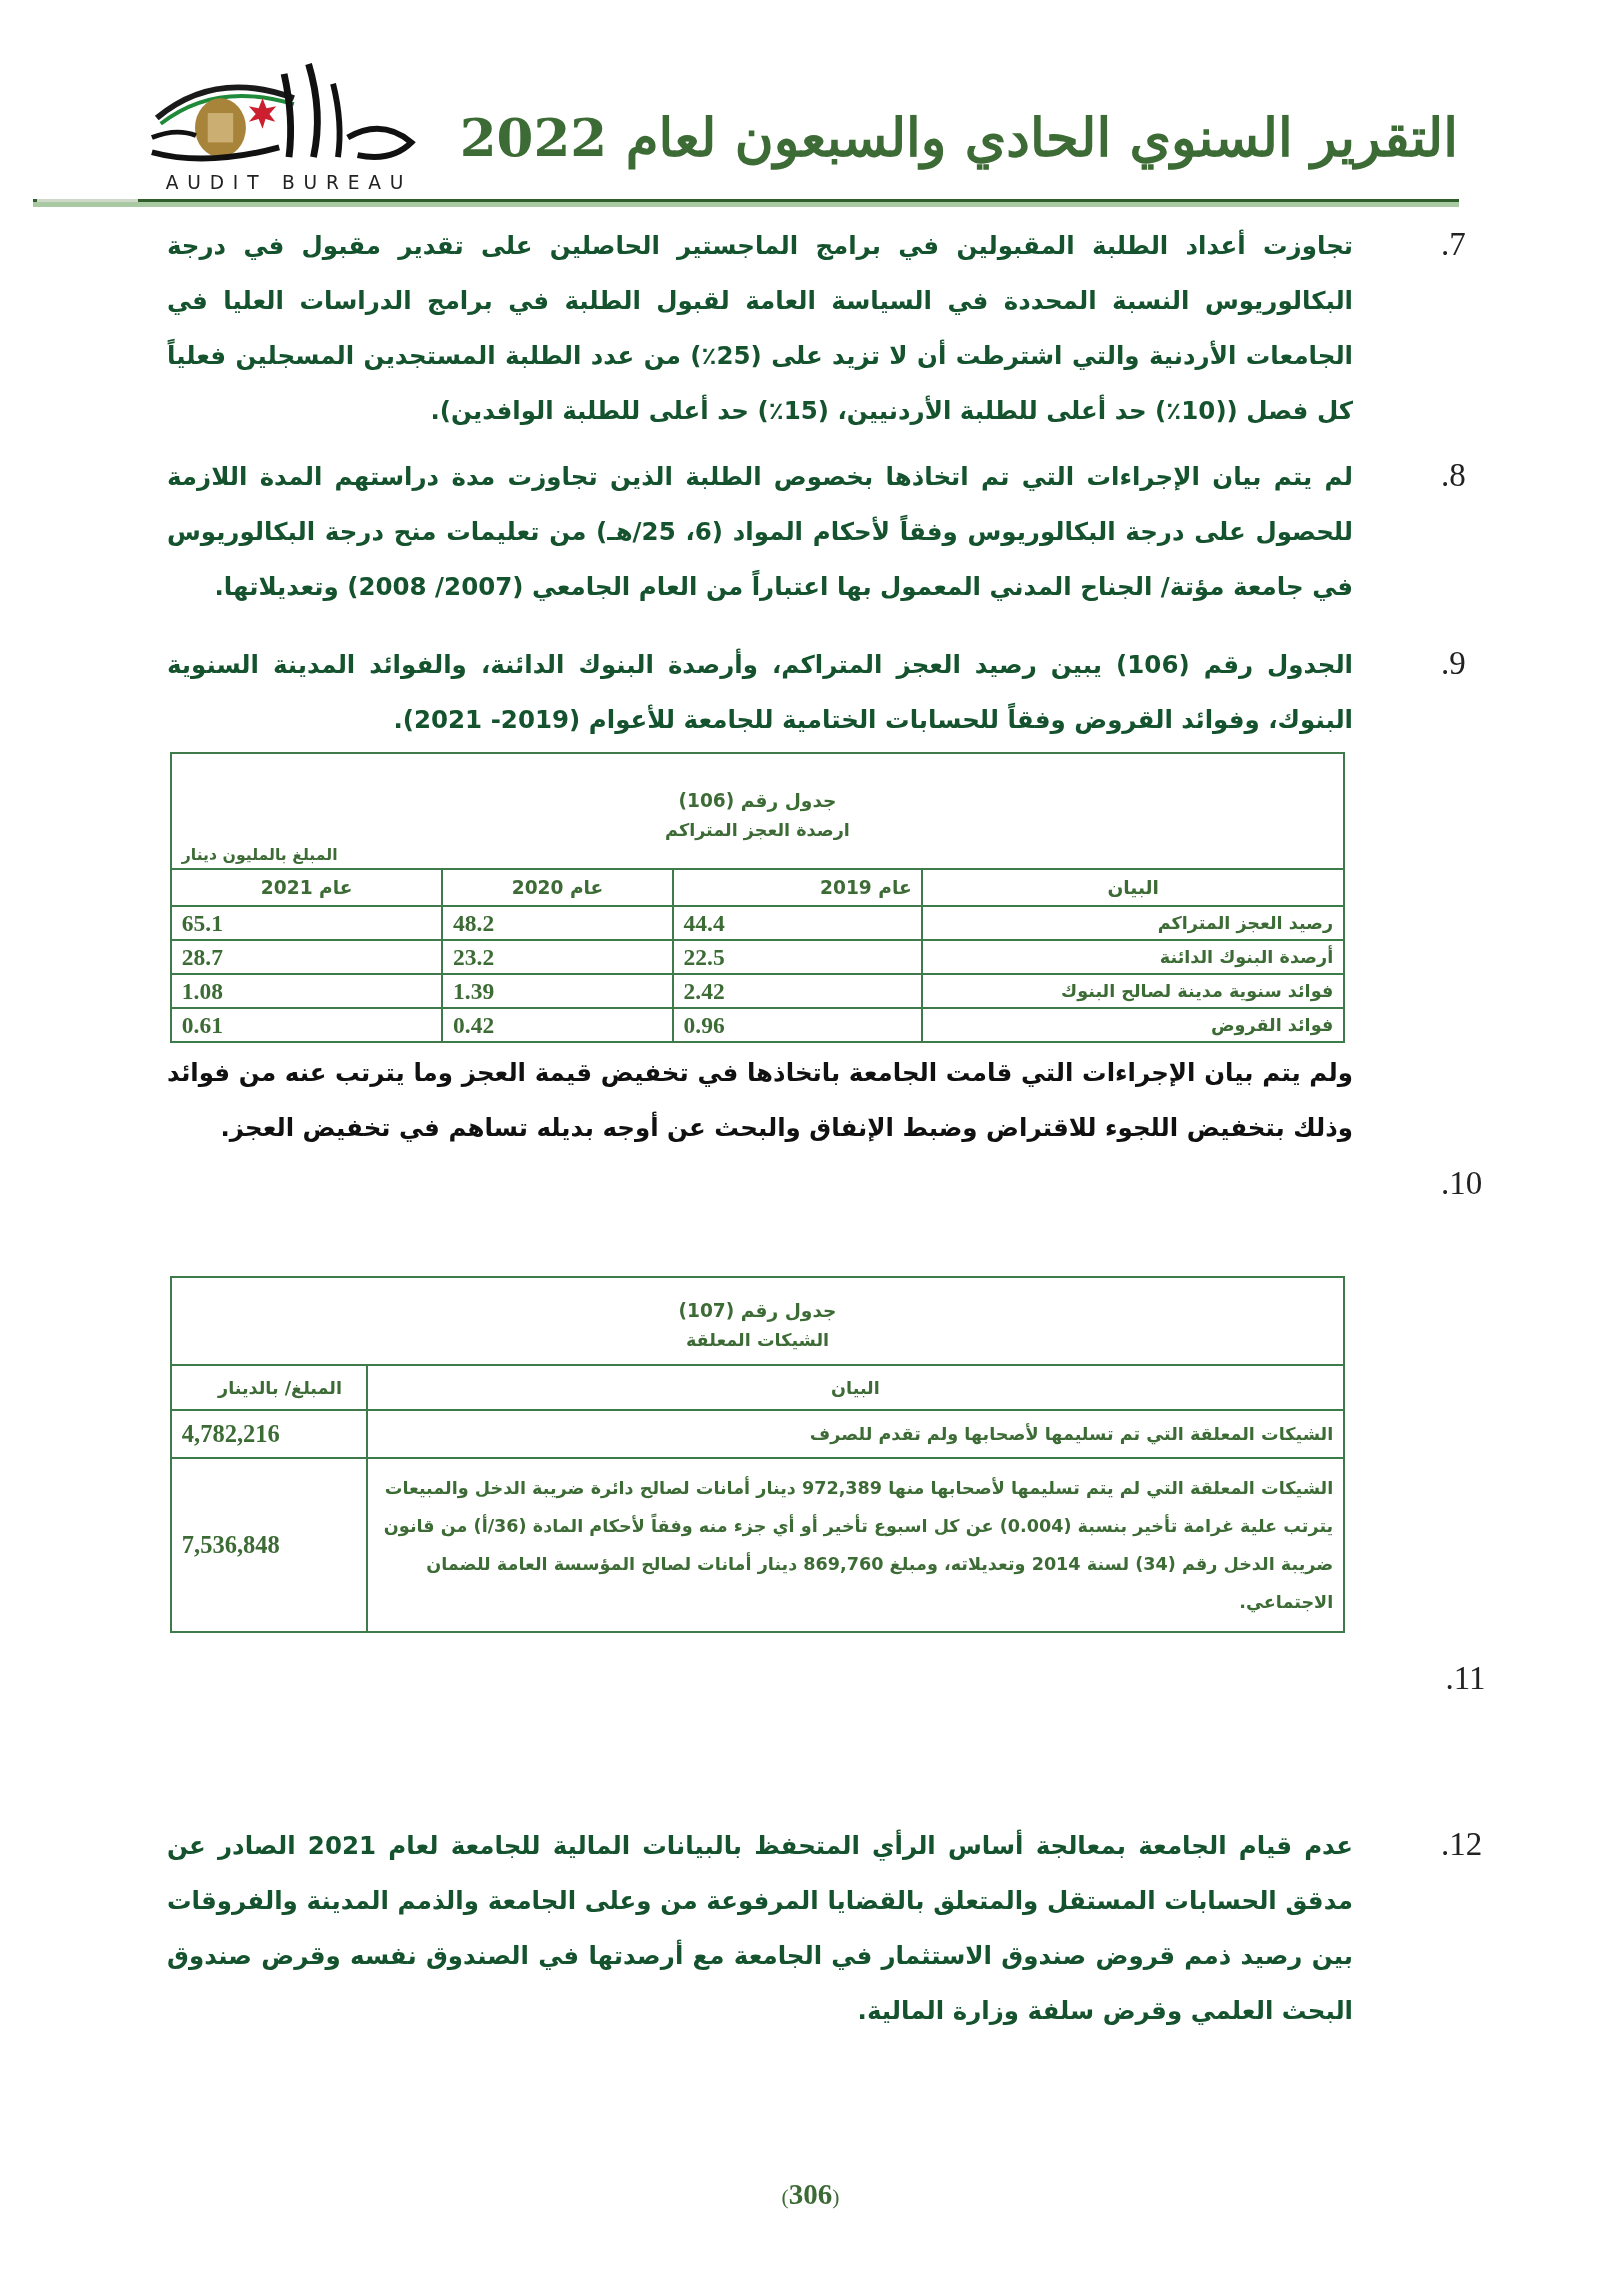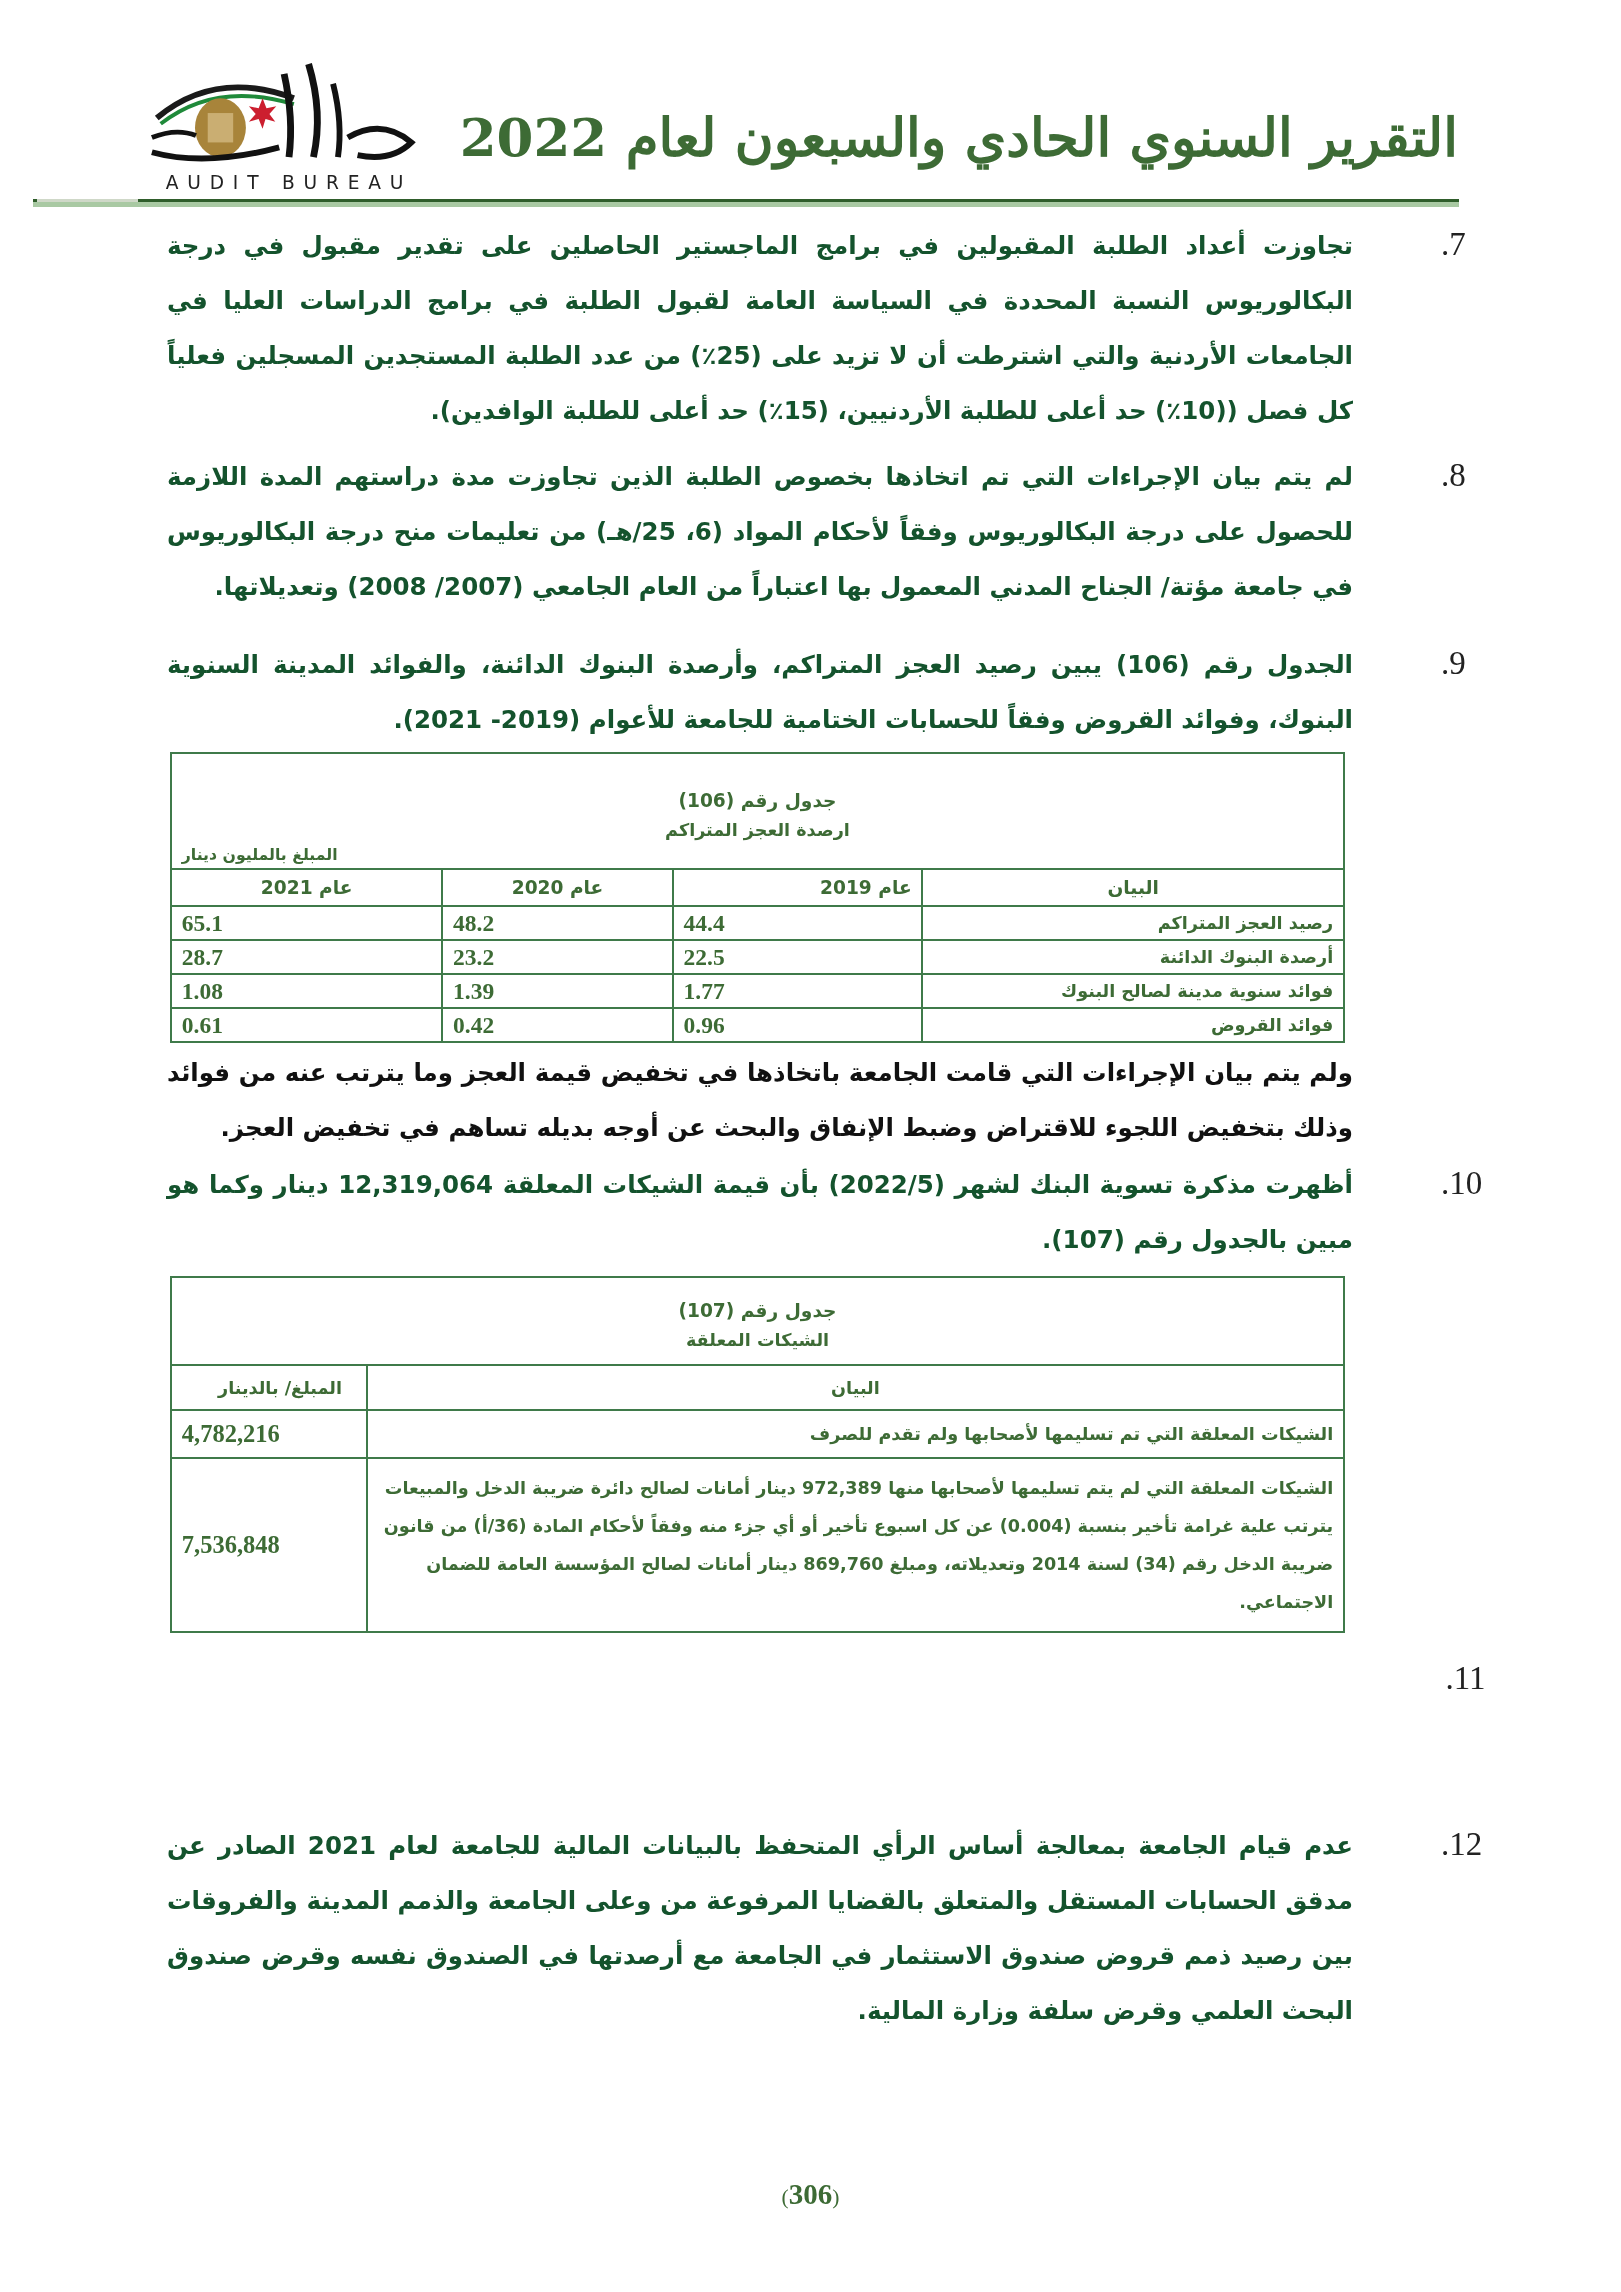--- a/index.html
+++ b/index.html
@@ -123,38 +123,37 @@
     <td class="num-cell">65.1</td>
   </tr>
   <tr>
     <td>أرصدة البنوك الدائنة</td>
     <td class="num-cell">22.5</td>
     <td class="num-cell">23.2</td>
     <td class="num-cell">28.7</td>
   </tr>
   <tr>
     <td>فوائد سنوية مدينة لصالح البنوك</td>
-    <td class="num-cell">1.77</td>
+    <td class="num-cell">2.42</td>
     <td class="num-cell">1.39</td>
     <td class="num-cell">1.08</td>
   </tr>
   <tr>
     <td>فوائد القروض</td>
     <td class="num-cell">0.96</td>
     <td class="num-cell">0.42</td>
     <td class="num-cell">0.61</td>
   </tr>
 </tbody>
   </table>
 
 <div class="para" style="top:1045px;">ولم يتم بيان الإجراءات التي قامت الجامعة باتخاذها في تخفيض قيمة العجز وما يترتب عنه من فوائد وذلك بتخفيض اللجوء للاقتراض وضبط الإنفاق والبحث عن أوجه بديله تساهم في تخفيض العجز.</div>
 
 <div class="item" style="top:1157px; height:113px;">
   <div class="num" style="top:9.8px;">.10</div>
-  <div class="text">أظهرت مذكرة تسوية البنك لشهر (2022/5) بأن قيمة الشيكات المعلقة 12,319,064 دينار وكما هو مبين بالجدول رقم (107).</div>
 </div>
 
 <table class="report t107" style="top:1276px; height:357px;">
   <tbody>
       <tr style="height:88px;">
     <td colspan="2" class="cap-cell">
       <div class="cap-line1">جدول رقم (107)</div>
       <div class="cap-line2">الشيكات المعلقة</div>
     </td>
   </tr>

